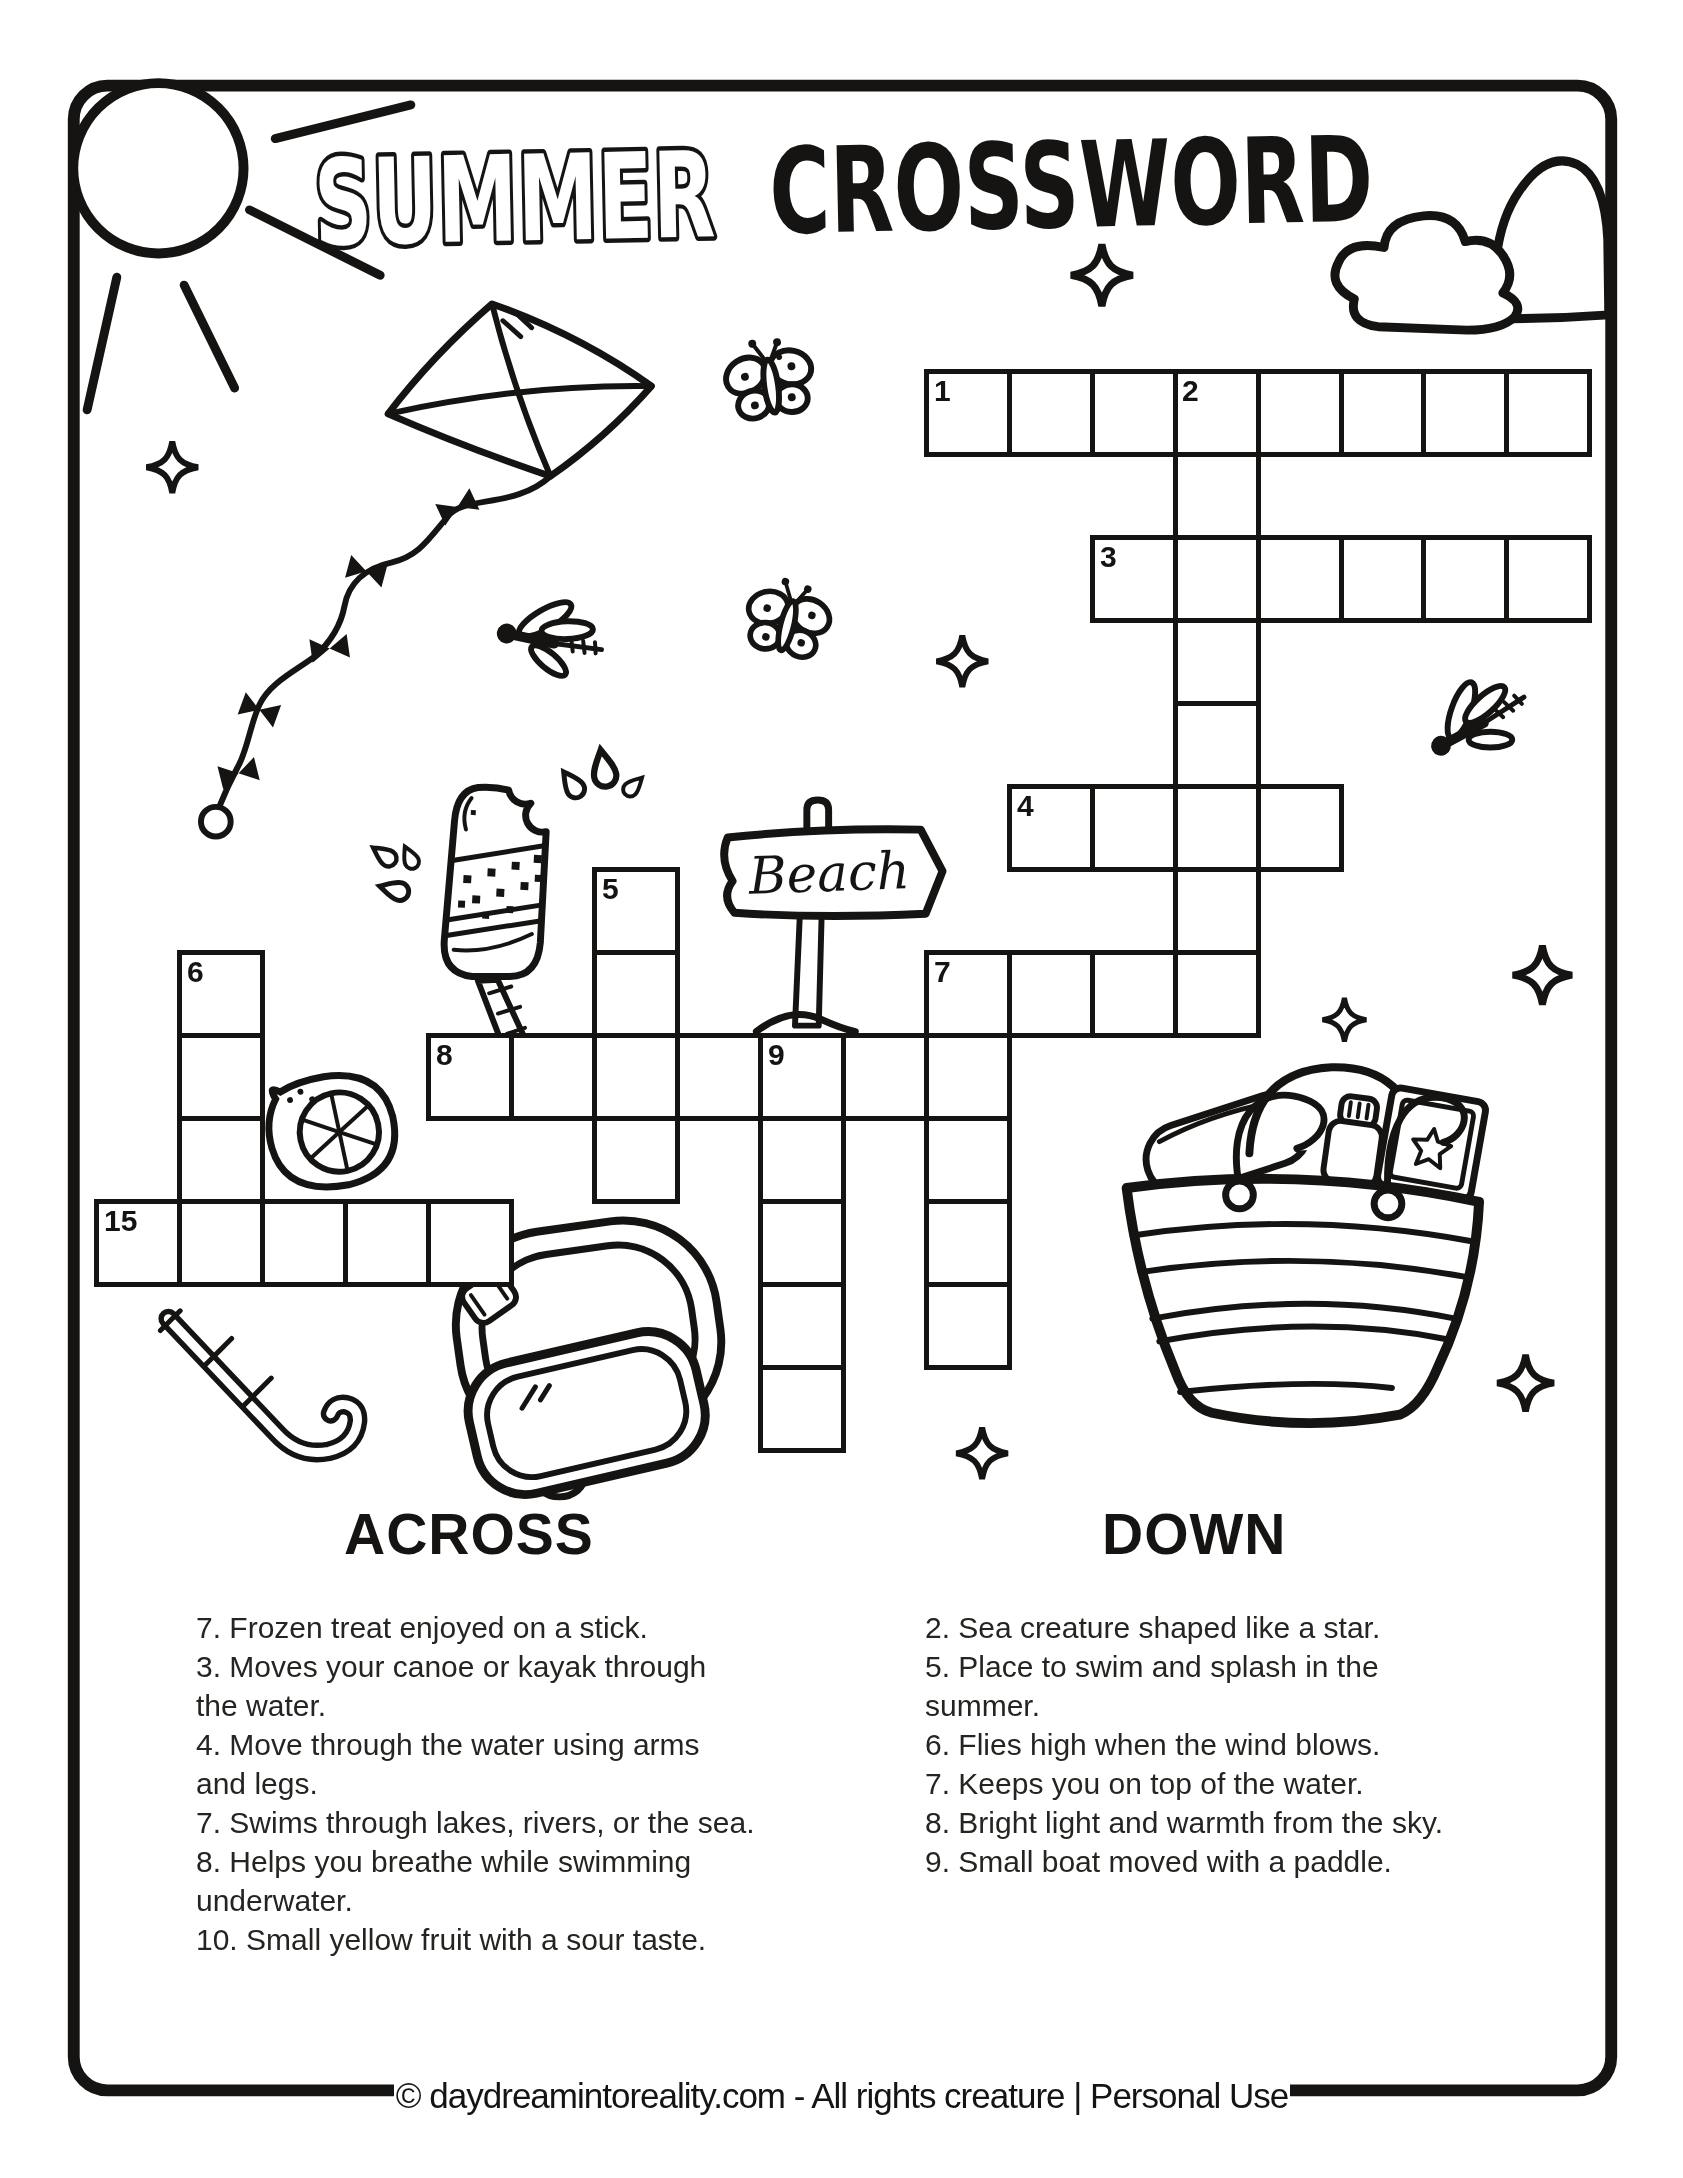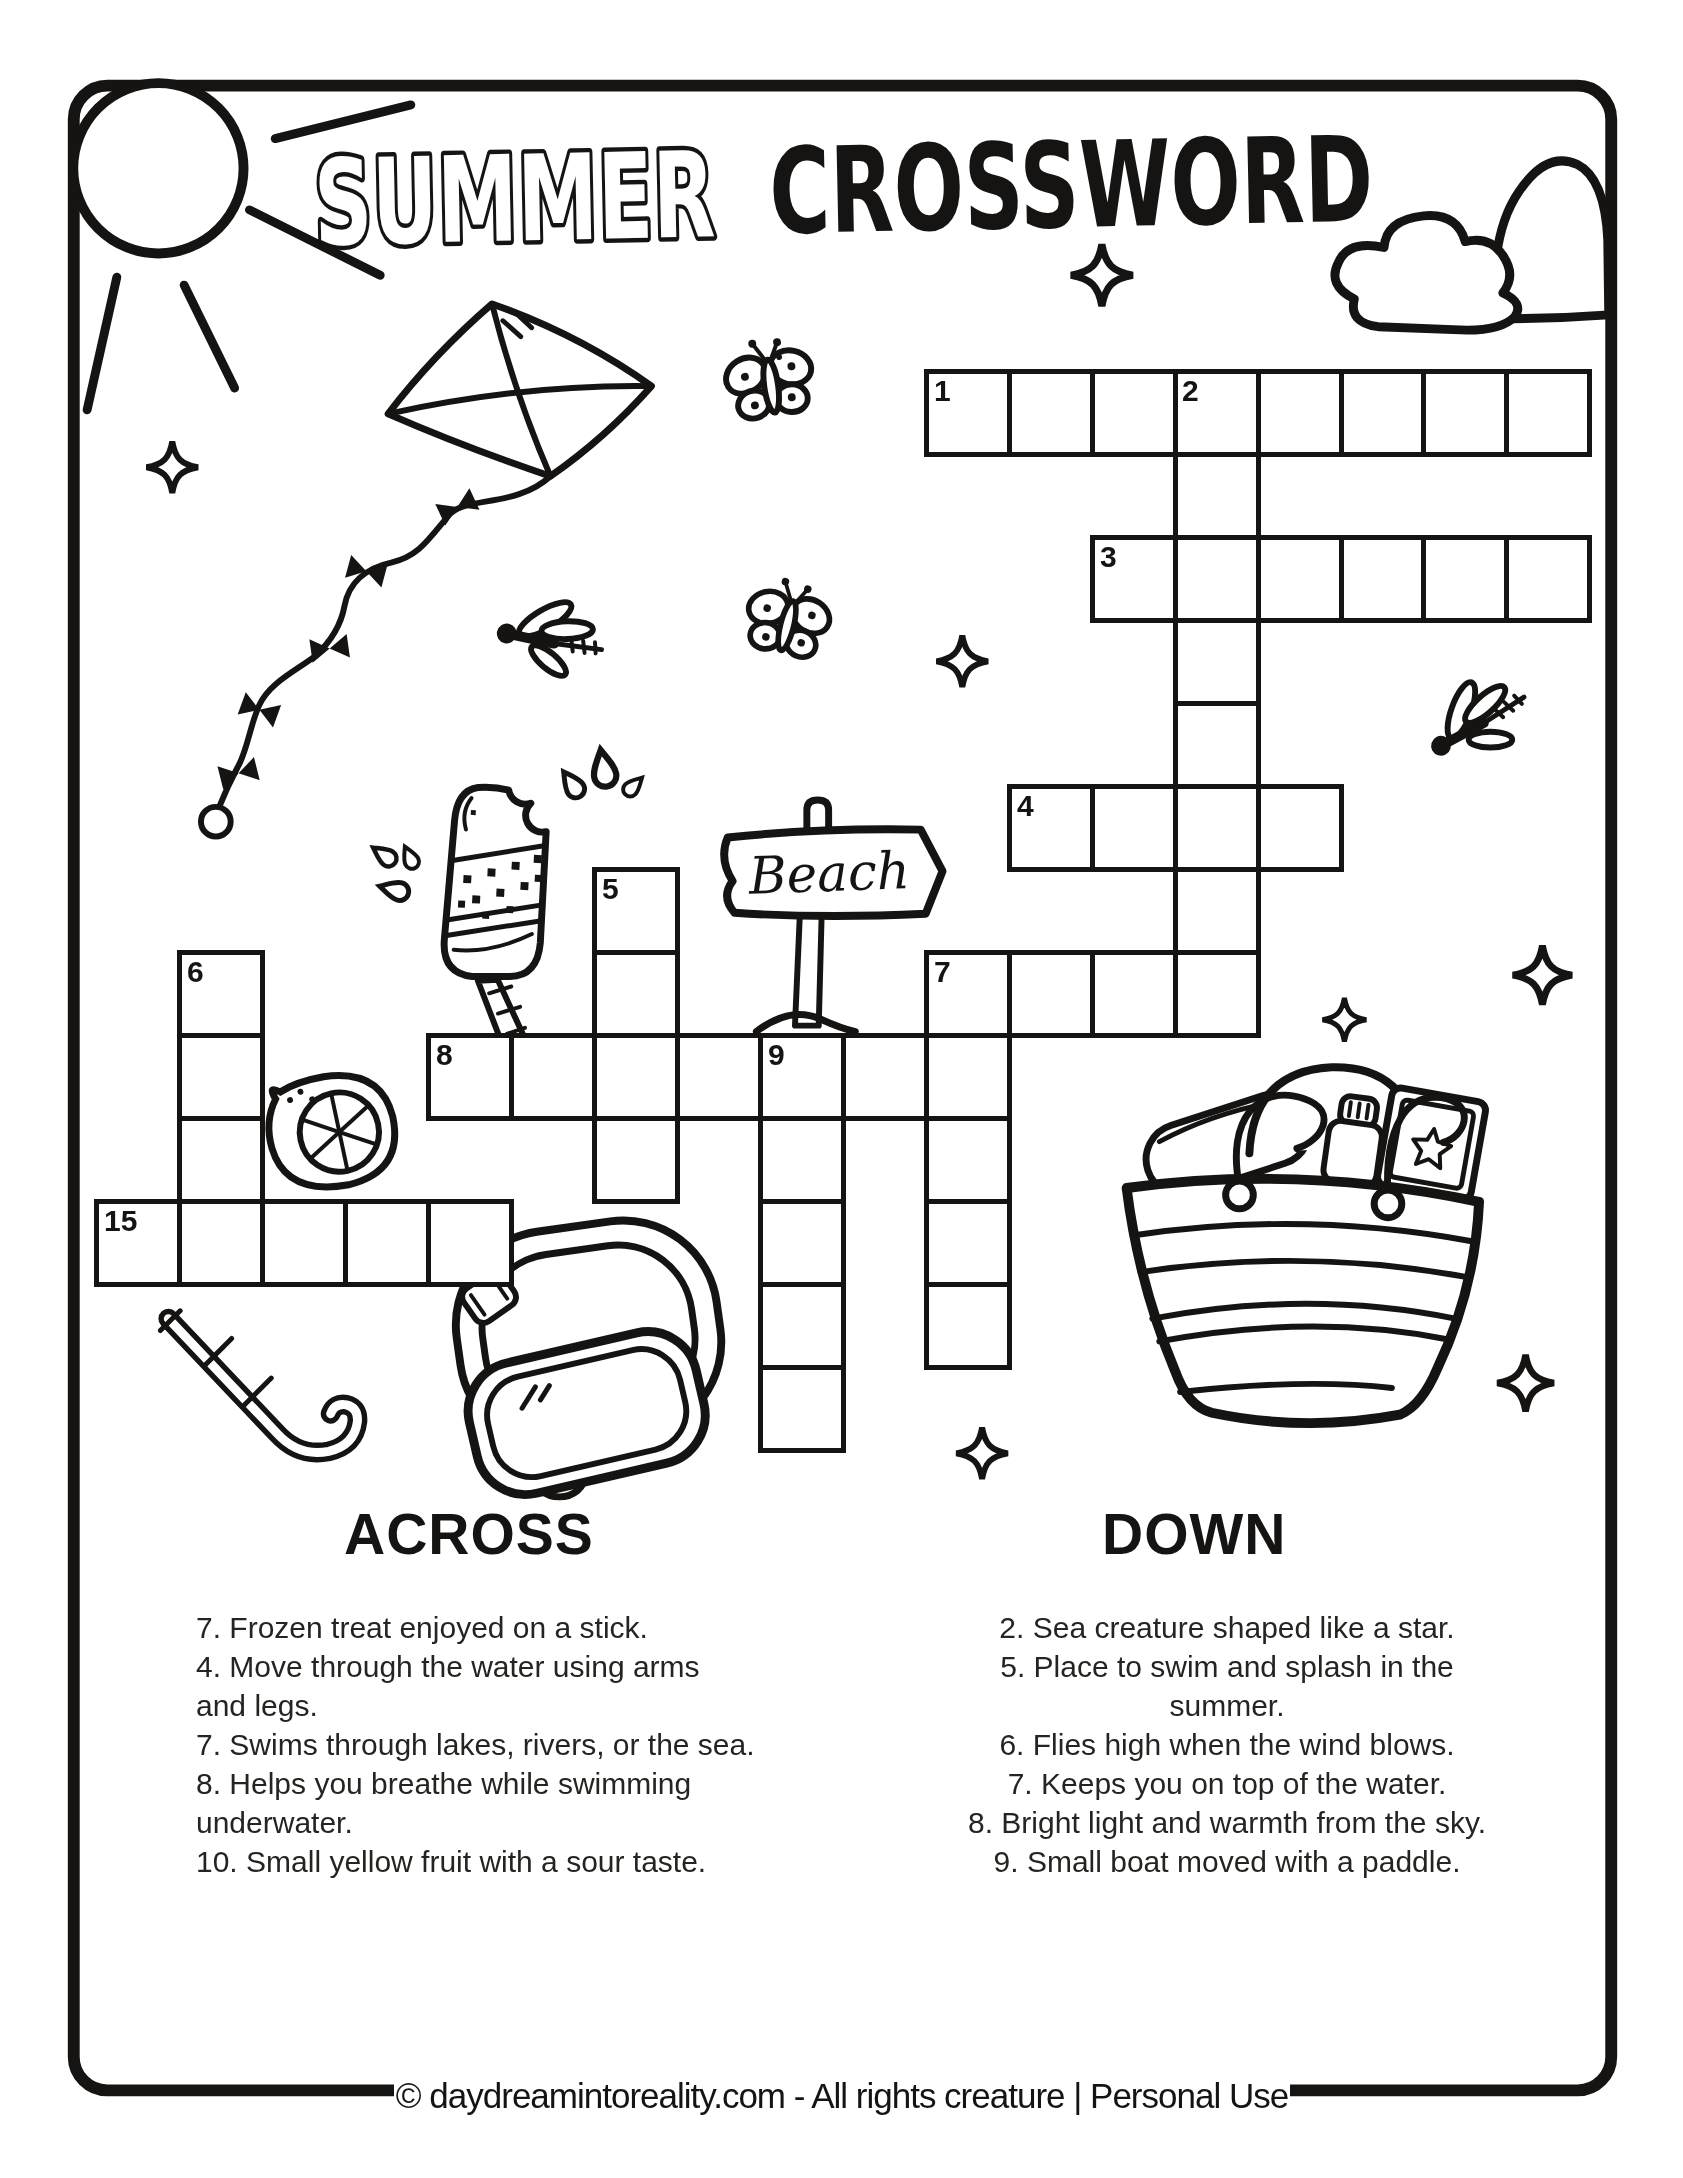--- a/index.html
+++ b/index.html
@@ -343,28 +343,30 @@
       <div class="cnum" style="left: 436px; top: 1040px;">8</div>
       <div class="cnum" style="left: 768px; top: 1040px;">9</div>
       <div class="cnum" style="left: 104px; top: 1206px;">15</div>
     </div>
 
 <div class="heading" style="left:344px;top:1501px;width:221px;text-align:center;">ACROSS</div>
 <div class="heading" style="left:1102px;top:1501px;width:179px;text-align:center;">DOWN</div>
 
 <div id="across-clues" class="cluecol" style="left:196px;top:1608px;">
       <p class="clue">7. Frozen treat enjoyed on a stick.</p>
+      <p class="clue">3. Moves your canoe or kayak through
+the water.</p>
       <p class="clue">4. Move through the water using arms
 and legs.</p>
       <p class="clue">7. Swims through lakes, rivers, or the sea.</p>
       <p class="clue">8. Helps you breathe while swimming
 underwater.</p>
       <p class="clue">10. Small yellow fruit with a sour taste.</p>
     </div>
-<div id="down-clues" class="cluecol" style="left:925px;top:1608px;text-align:center;">
+<div id="down-clues" class="cluecol" style="left:925px;top:1608px;">
       <p class="clue">2. Sea creature shaped like a star.</p>
       <p class="clue">5. Place to swim and splash in the
 summer.</p>
       <p class="clue">6. Flies high when the wind blows.</p>
       <p class="clue">7. Keeps you on top of the water.</p>
       <p class="clue">8. Bright light and warmth from the sky.</p>
       <p class="clue">9. Small boat moved with a paddle.</p>
     </div>
 
 <div class="footer">© daydreamintoreality.com - All rights creature | Personal Use</div>

